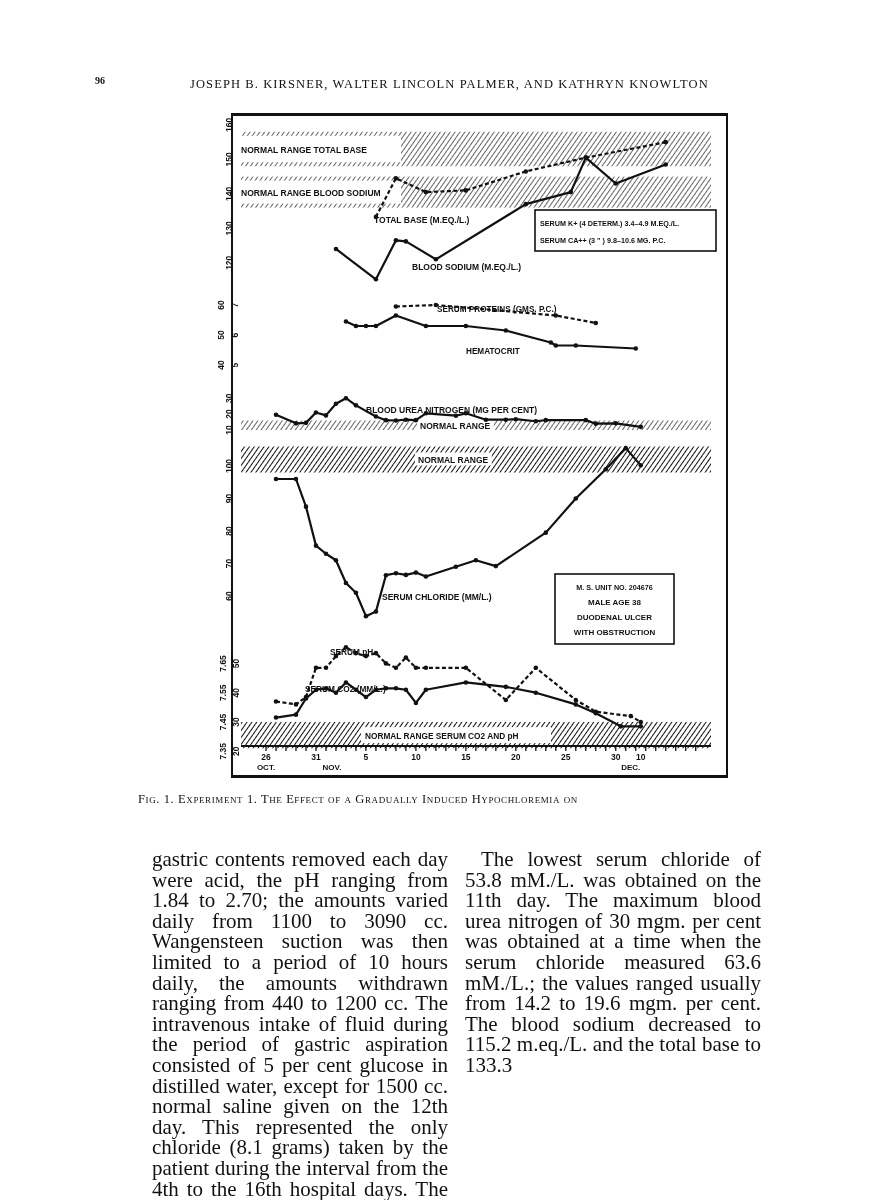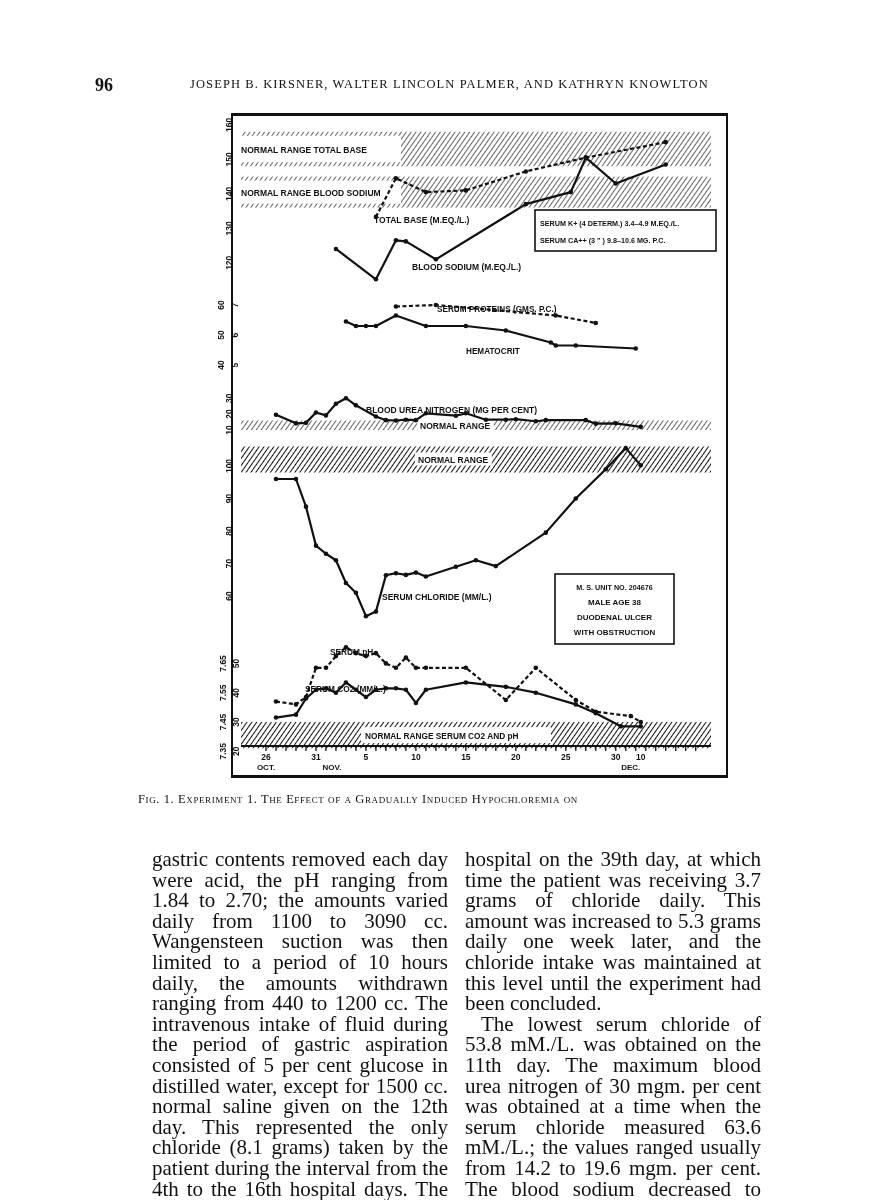--- a/index.html
+++ b/index.html
@@ -1,17 +1,17 @@
 <!DOCTYPE html>
 <html><head>
 <meta charset="utf-8">
 <style>
   html, body { margin: 0; padding: 0; background: #ffffff; }
   body { width: 890px; height: 1200px; position: relative; overflow: hidden; color: #111; font-family: "Liberation Serif", "DejaVu Serif", serif; }
-  .page-number { position: absolute; left: 95px; top: 75px; font-size: 18px; font-weight: bold; }
+  .page-number { position: absolute; left: 95px; top: 75px; font-size: 10px; font-weight: bold; }
   .running-head { position: absolute; left: 190px; top: 77px; font-size: 12.5px; font-weight: normal; letter-spacing: 1.1px; }
   .figure-frame { position: absolute; left: 231px; top: 113px; width: 497px; height: 665px; border: 2px solid #111; border-top-width: 3px; border-bottom-width: 3px; box-sizing: border-box; }
   svg.chart { position: absolute; left: 0; top: 0; }
   .caption { position: absolute; left: 0; width: 716px; top: 790px; text-align: center; font-size: 12.5px; line-height: 18px; letter-spacing: 0.6px; font-variant: small-caps; }
   .col { position: absolute; top: 849px; width: 296px; font-size: 21px; line-height: 20.6px; text-align: justify; }
   .col.left { left: 152px; }
   .col.right { left: 465px; }
   .col p { margin: 0; }
   .col p.indent { text-indent: 16px; }
   .col p.cont { text-indent: 0; }
@@ -295,15 +295,14 @@
 </svg>
 
 <div class="caption">
   <div>Fig. 1. Experiment 1. The Effect of a Gradually Induced Hypochloremia on</div>
 </div>
 
 <div class="col left">
   <p class="cont">gastric contents removed each day were acid, the pH ranging from 1.84 to 2.70; the amounts varied daily from 1100 to 3090 cc. Wangensteen suction was then limited to a period of 10 hours daily, the amounts withdrawn ranging from 440 to 1200 cc. The intravenous intake of fluid during the period of gastric aspiration consisted of 5 per cent glucose in distilled water, except for 1500 cc. normal saline given on the 12th day. This represented the only chloride (8.1 grams) taken by the patient during the interval from the 4th to the 16th hospital days. The salt intake was then increased very gradually until discharge from the</p>
 </div>
 <div class="col right">
-  <p class="cont">hospital on the 39th day, at which time the patient was receiving 3.7 grams of chloride daily. This amount was increased to 5.3 grams daily one week later, and the chloride intake was maintained at this level until the experiment had been concluded.</p>
   <p class="indent">The lowest serum chloride of 53.8 mM./L. was obtained on the 11th day. The maximum blood urea nitrogen of 30 mgm. per cent was obtained at a time when the serum chloride measured 63.6 mM./L.; the values ranged usually from 14.2 to 19.6 mgm. per cent. The blood sodium decreased to 115.2 m.eq./L. and the total base to 133.3</p>
 </div>
 
 </body></html>

